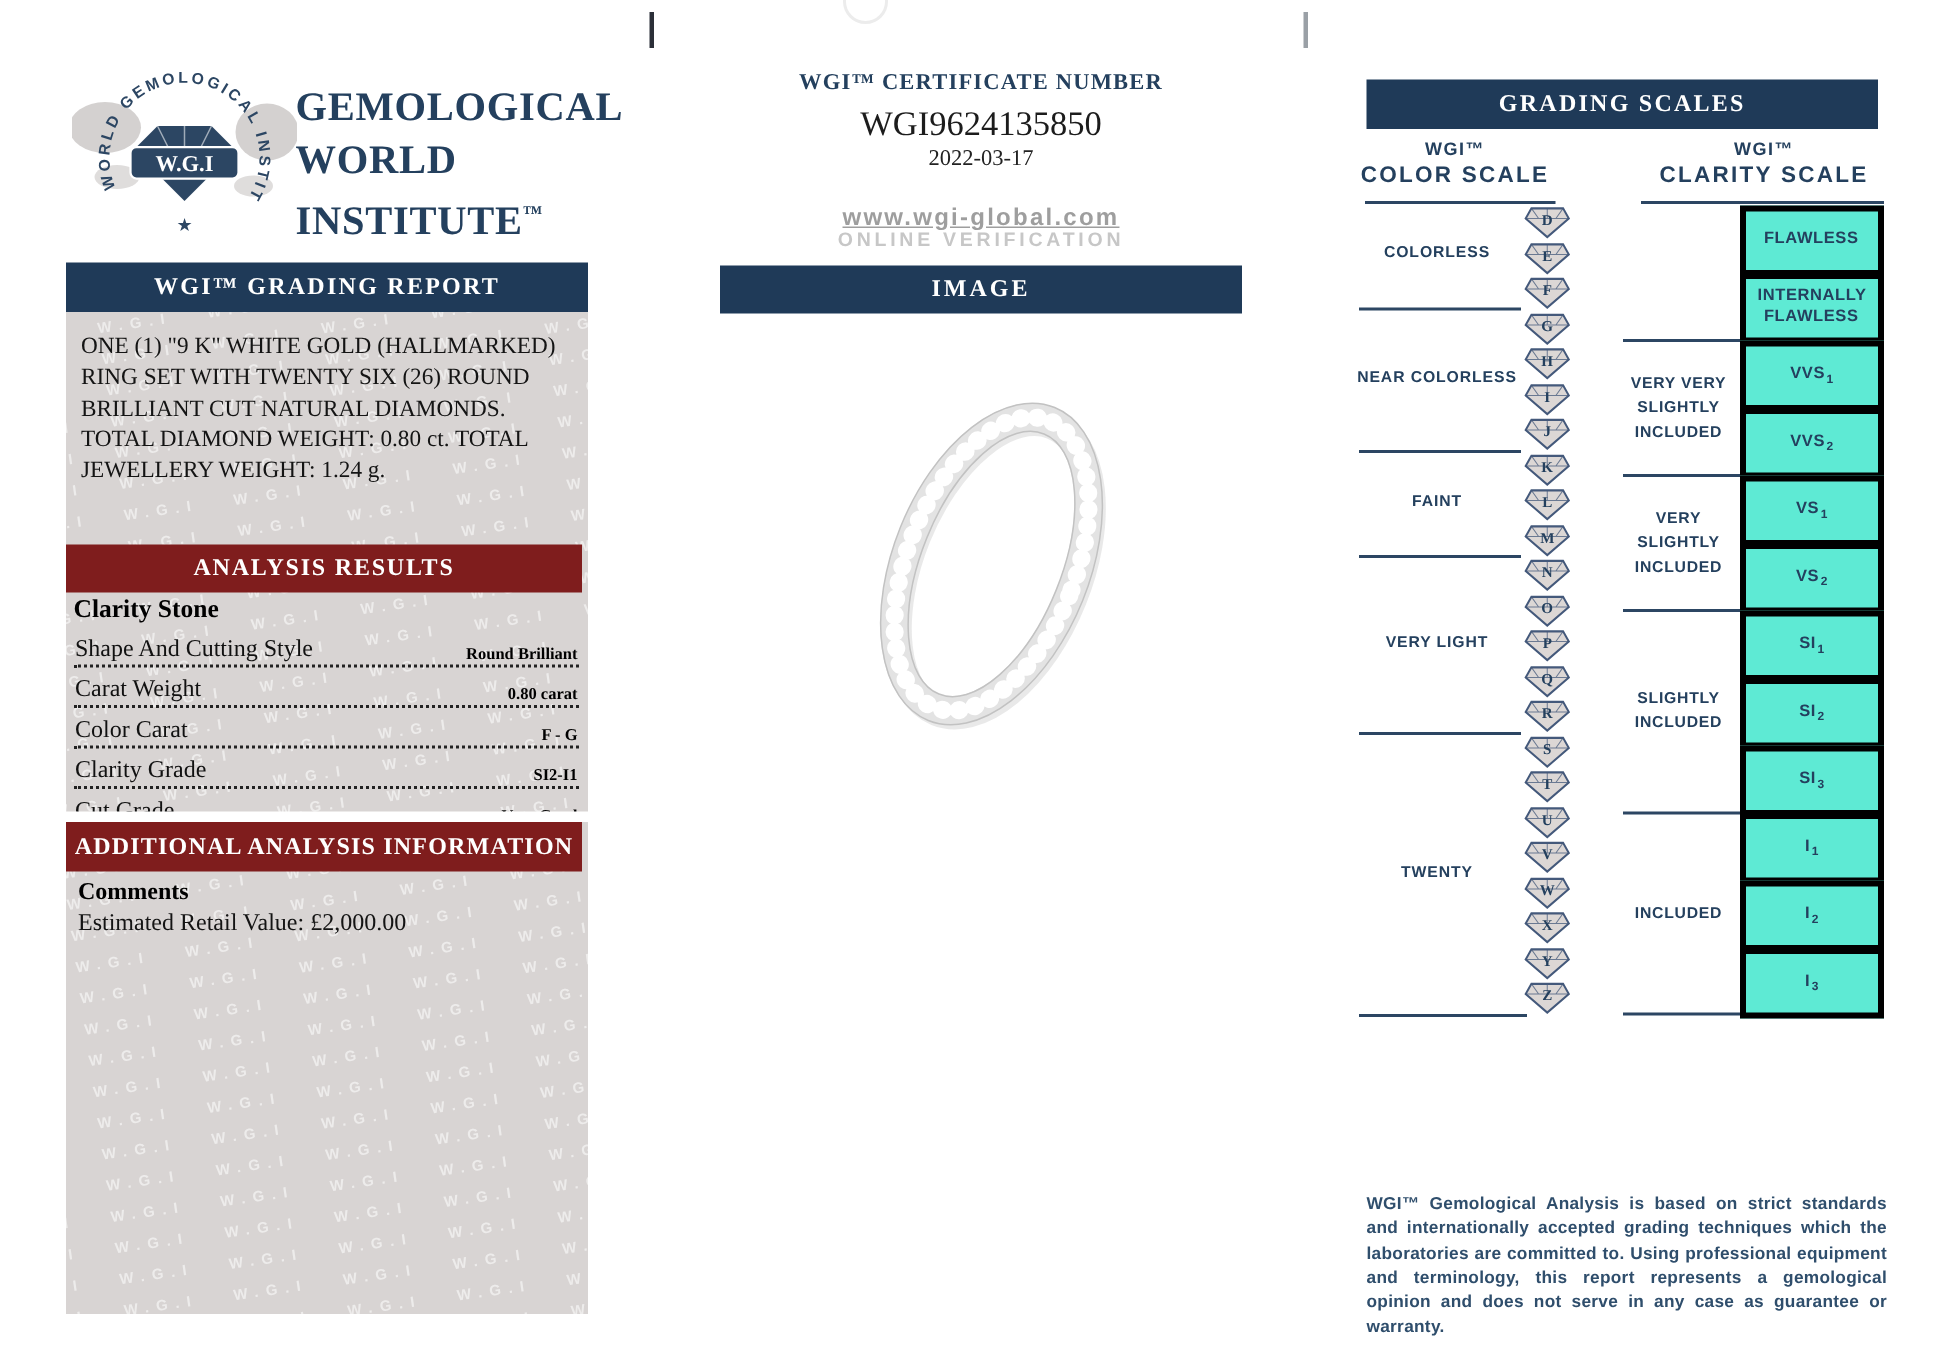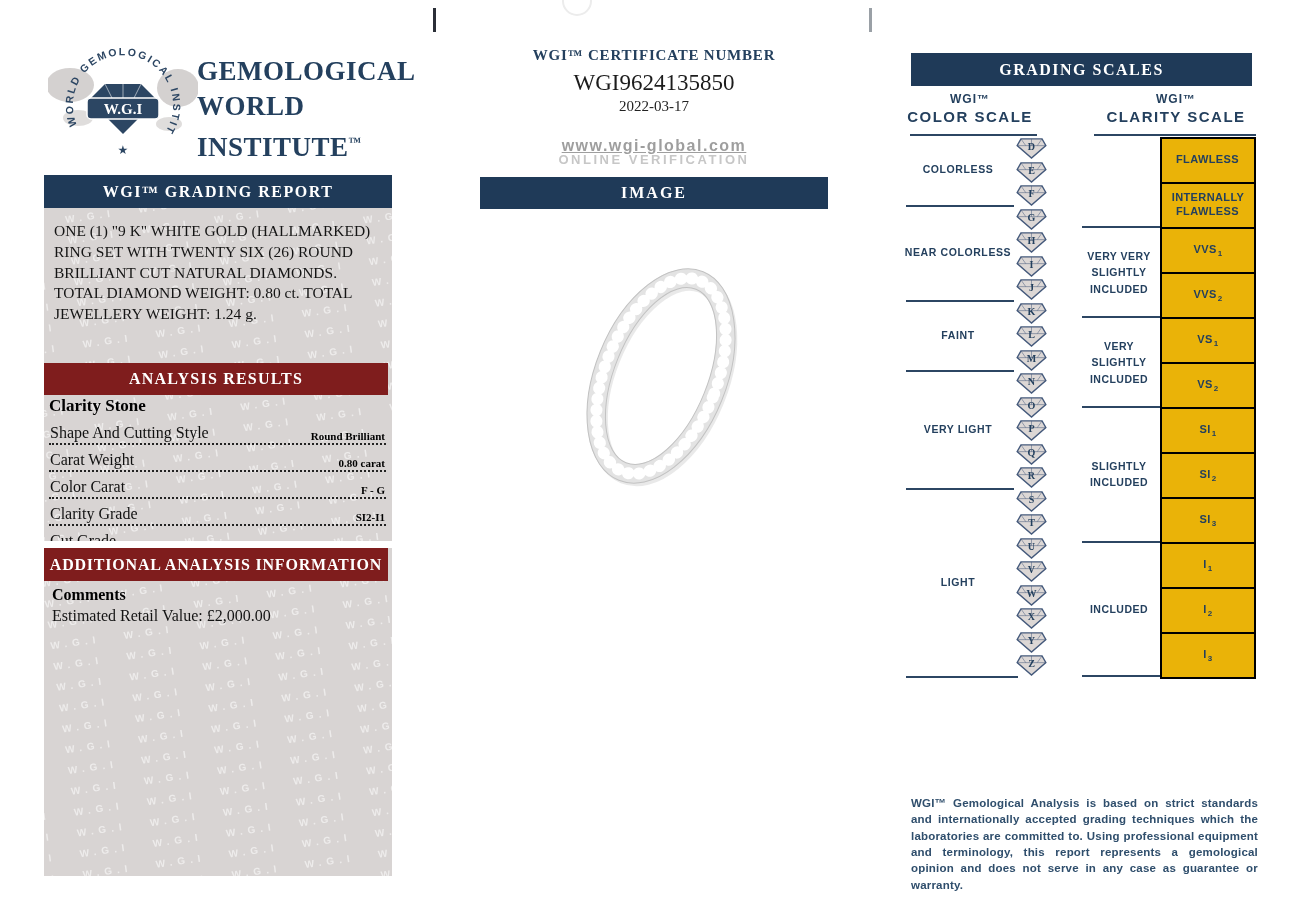--- a/index.html
+++ b/index.html
@@ -49,21 +49,21 @@
   .rule{position:absolute;height:2px;background:#2c4663;}
   .ccat{position:absolute;left:903px;width:110px;transform:translateY(-50%);text-align:center;
         font:bold 10.5px "Liberation Sans",sans-serif;color:#24405e;letter-spacing:.6px;line-height:1.6;}
   .gem-col{position:absolute;left:1013px;top:137px;width:38px;height:540px;display:flex;
            flex-direction:column;justify-content:space-between;}
   .gem{width:37px;height:23px;display:block;}
   .gb{fill:#dcd7d5;stroke:#44597b;stroke-width:1.4;}
   .gf{fill:none;stroke:#44597b;stroke-width:.7;opacity:.75;}
   .gl{text-anchor:middle;font:bold 10.5px "Liberation Serif",serif;fill:#24405e;}
   .clarity-col{position:absolute;left:1160px;top:137px;width:96px;}
-  .cbox{height:47px;box-sizing:border-box;background:#eab308;border:2px solid #000000;
+  .cbox{height:47px;box-sizing:border-box;background:#5eead4;border:4px solid #000000;
         margin-top:-2px;display:flex;align-items:center;justify-content:center;text-align:center;
         font:bold 11px "Liberation Sans",sans-serif;color:#24405e;letter-spacing:.4px;
         padding:0 0;line-height:1.3;}
   .cbox:first-child{margin-top:0;}
   .cbox sub{font-size:8px;margin-left:1px;}
   .cgroup{position:absolute;left:1082px;width:74px;transform:translateY(-50%);text-align:center;
           font:bold 10.5px "Liberation Sans",sans-serif;color:#24405e;letter-spacing:.5px;line-height:1.55;}
   .disclaimer{left:911px;top:795px;width:347px;text-align:justify;
               font:bold 11.5px "Liberation Sans",sans-serif;color:#2f4e6c;line-height:1.42;
               letter-spacing:.2px;}
@@ -178,21 +178,21 @@
     <div class="st-bottom">CLARITY SCALE</div>
   </div>
 
   <div class="rule" style="left:910px;top:134px;width:127px;"></div>
   <div class="rule" style="left:1094px;top:134px;width:162px;"></div>
 
   <div class="ccat" style="top:169px;">COLORLESS</div>
   <div class="ccat" style="top:252px;">NEAR COLORLESS</div>
   <div class="ccat" style="top:335px;">FAINT</div>
   <div class="ccat" style="top:429px;">VERY LIGHT</div>
-  <div class="ccat" style="top:582px;">LIGHT</div>
+  <div class="ccat" style="top:582px;">TWENTY</div>
 
   <div class="rule" style="left:906px;top:205px;width:108px;"></div>
   <div class="rule" style="left:906px;top:300px;width:108px;"></div>
   <div class="rule" style="left:906px;top:370px;width:108px;"></div>
   <div class="rule" style="left:906px;top:488px;width:108px;"></div>
   <div class="rule" style="left:906px;top:676px;width:112px;"></div>
 
   <div class="gem-col">
     <svg class="gem" viewBox="0 0 36 24">
         <path class="gb" d="M7 2 H29 L33 9 L18 22 L3 9 Z"></path>

